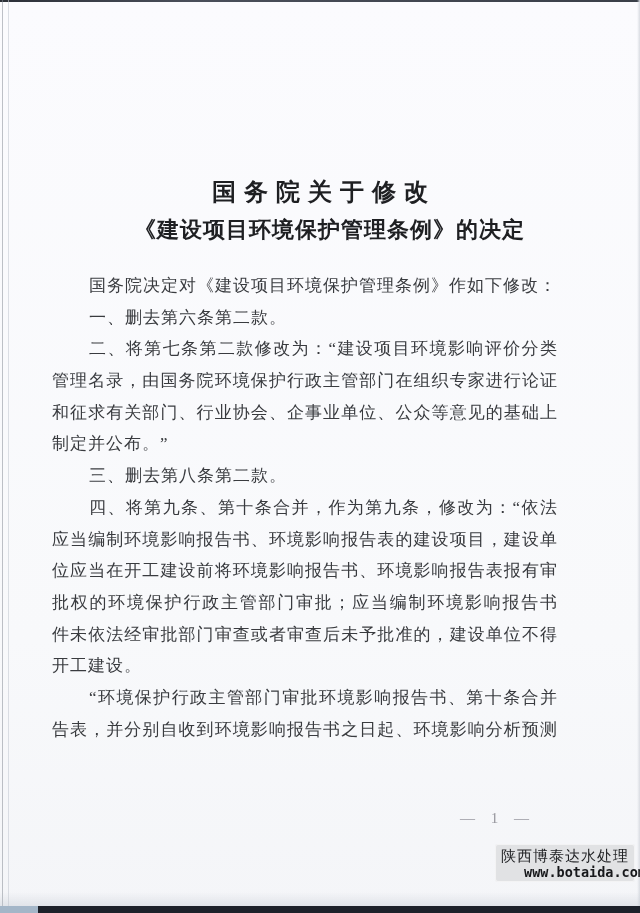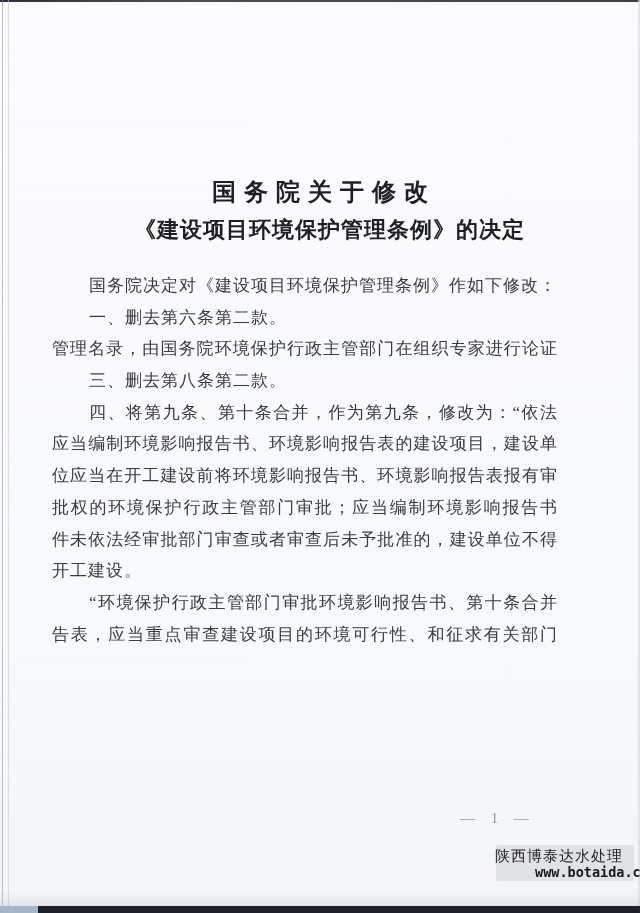--- a/index.html
+++ b/index.html
@@ -35,21 +35,21 @@
                            overflow: hidden; }
   .body-text .line.indent { padding-left: 37px; }
 
   
   .page-number { position: absolute; top: 810px; right: 105px;
                  font-size: 15px; color: #97979e; letter-spacing: 6px; }
 
   
   .watermark { position: absolute; left: 495px; top: 844px; width: 140px; height: 38px;
                background: #e1e2e4; border-radius: 3px; box-shadow: 0 0 0 1px rgba(255,255,255,.6) inset;
-               display: flex; flex-direction: column; justify-content: center; }
+               display: flex; flex-direction: column; align-items: center; justify-content: center; }
   .watermark .wm-cn { font-family: "Liberation Sans", "DejaVu Sans", sans-serif;
                       font-size: 15px; line-height: 17px; color: #1f2023; letter-spacing: 1px; }
   .watermark .wm-url { font-family: "DejaVu Sans Mono", "Liberation Mono", monospace;
                        font-size: 13.5px; line-height: 16px; color: #17181b; font-weight: 700; margin-left: 40px; }
 </style>
 </head>
 <body>
 
 <div class="stage">
 
@@ -58,30 +58,33 @@
   <div class="edge-left-b"></div>
   <div class="edge-right"></div>
   <div class="scan-shade"></div>
 
   <div class="title1">国务院关于修改</div>
   <div class="title2">《建设项目环境保护管理条例》的决定</div>
 
   <div class="body-text">
       <div class="line indent">国务院决定对《建设项目环境保护管理条例》作如下修改：</div>
       <div class="line indent">一、删去第六条第二款。</div>
+      <div class="line indent fill">二、将第七条第二款修改为：“建设项目环境影响评价分类</div>
       <div class="line fill">管理名录，由国务院环境保护行政主管部门在组织专家进行论证</div>
+      <div class="line fill">和征求有关部门、行业协会、企事业单位、公众等意见的基础上</div>
+      <div class="line">制定并公布。”</div>
       <div class="line indent">三、删去第八条第二款。</div>
       <div class="line indent fill">四、将第九条、第十条合并，作为第九条，修改为：“依法</div>
       <div class="line fill">应当编制环境影响报告书、环境影响报告表的建设项目，建设单</div>
       <div class="line fill">位应当在开工建设前将环境影响报告书、环境影响报告表报有审</div>
       <div class="line fill">批权的环境保护行政主管部门审批；应当编制环境影响报告书</div>
       <div class="line fill">件未依法经审批部门审查或者审查后未予批准的，建设单位不得</div>
       <div class="line">开工建设。</div>
       <div class="line indent fill">“环境保护行政主管部门审批环境影响报告书、第十条合并</div>
-      <div class="line fill">告表，应当重点审查建设项目的环境可行性、和征求有关部门</div>
+      <div class="line fill">告表，并分别自收到环境影响报告书之日起、环境影响分析预测</div>
     </div>
 
   <div class="page-number">— 1 —</div>
 
   <div class="watermark">
     <div class="wm-cn">陕西博泰达水处理</div>
     <div class="wm-url">www.botaida.com</div>
   </div>
 
   <div class="edge-bottom"></div>

